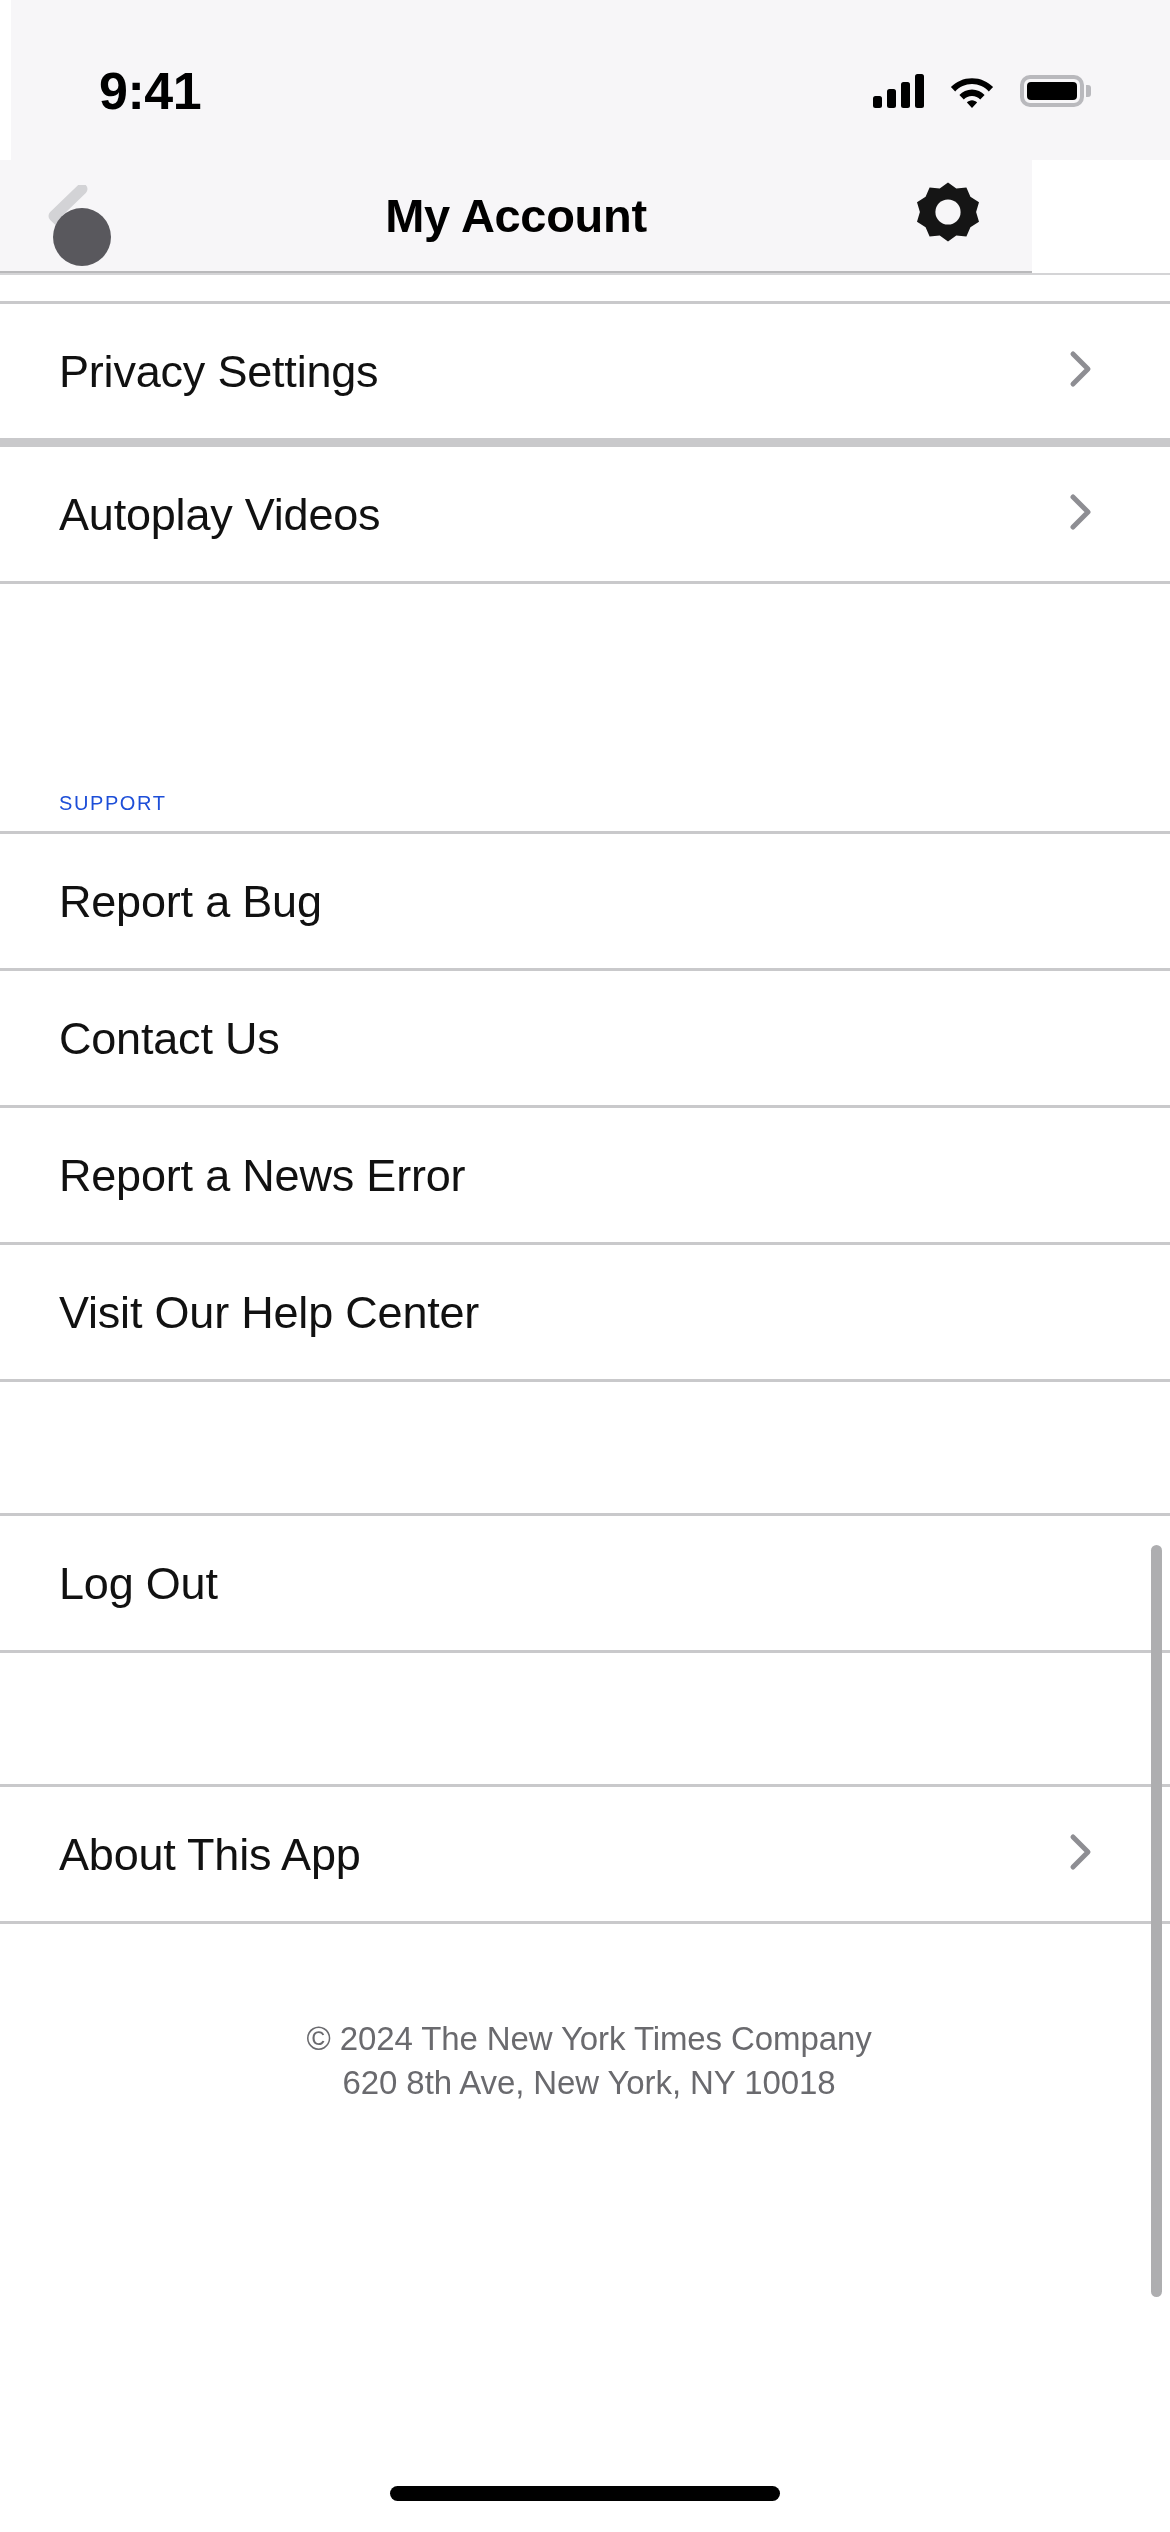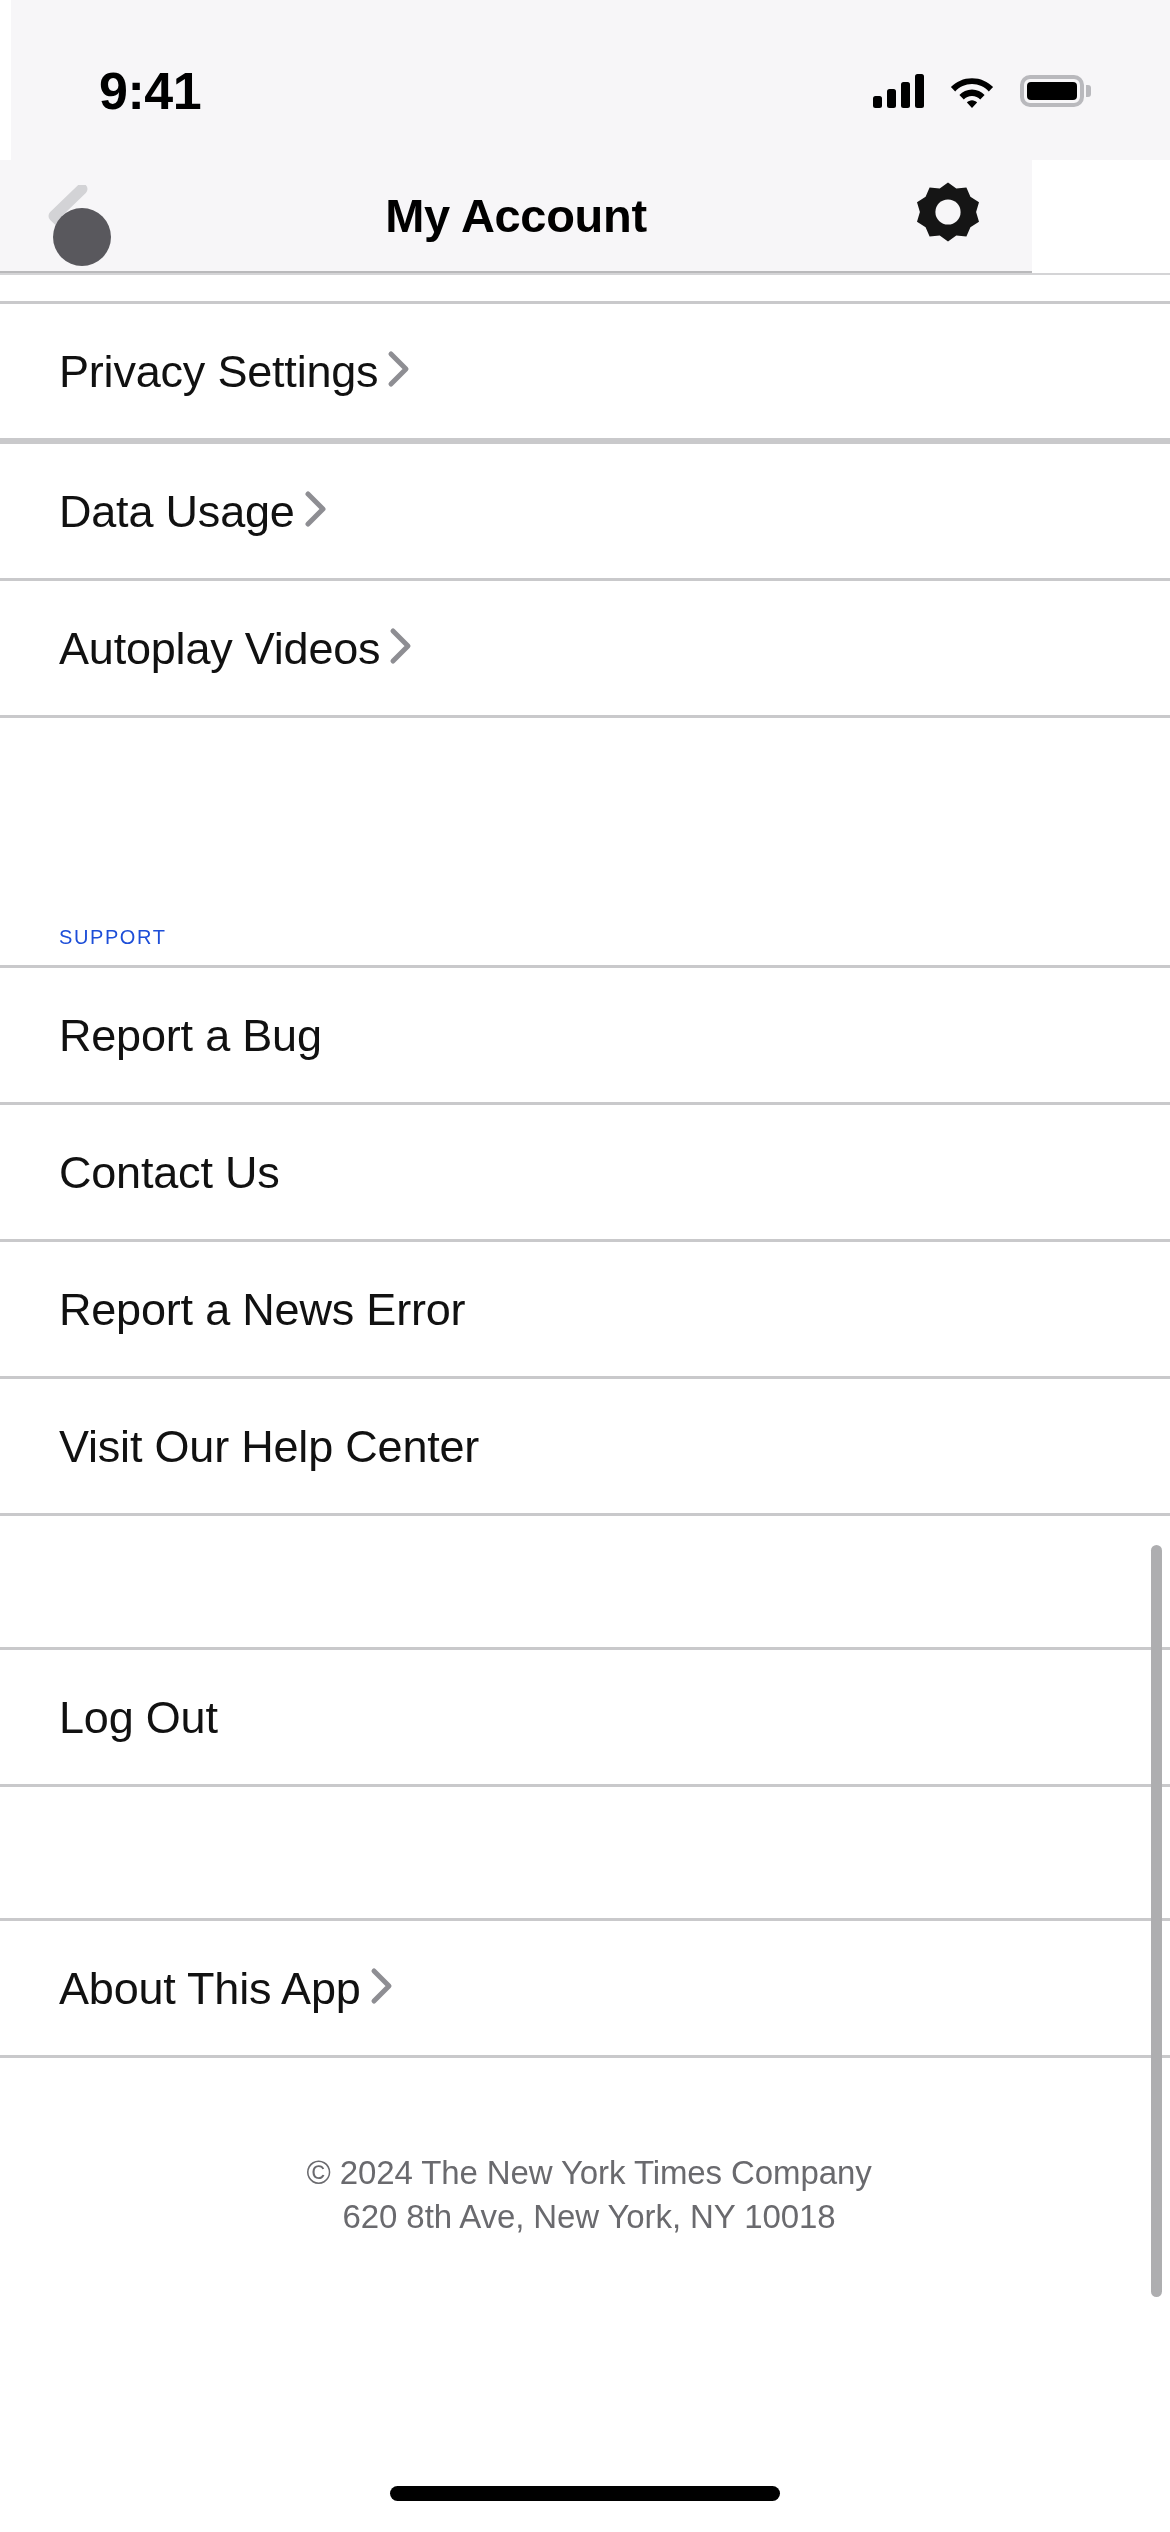--- a/index.html
+++ b/index.html
@@ -72,21 +72,21 @@
   
   .list-scroll {
     position:absolute; top:273px; left:0; width:1170px; height:2259px;
     background:#ffffff; overflow:hidden;
   }
   .sep { height:3px; background:#c9c9cb; width:100%; }
   .sep-thin { height:2px; background:#d4d4d6; width:100%; }
 
   .row {
     position:relative; width:100%; height:134px;
-    display:flex; align-items:center; 
+    display:flex; align-items:center; justify-content:space-between;
     padding:0 48px 0 59px; background:#fff;
   }
   .row-label {
     font-size:45px; color:#111; letter-spacing:-0.2px; line-height:1;
   }
   .row-spacer { height:131px; background:#fff; }
 
   .chev { width:40px; height:40px; flex:none; margin-right:22px; }
 
   .section-gap { height:155px; background:#fff; }
@@ -184,28 +184,20 @@
       <span>
         <svg class="chev" viewBox="0 0 40 40" xmlns="http://www.w3.org/2000/svg">
           <path d="M13 5 L28 20 L13 35" fill="none" stroke="#8e8e93" stroke-width="5" stroke-linecap="round" stroke-linejoin="round"></path>
         </svg>
       </span>
     </div>
     <div class="sep"></div>
 
     <div class="sep"></div>
 
-    <div class="row">
-      <span class="row-label">Data Usage</span>
-      <span>
-        <svg class="chev" viewBox="0 0 40 40" xmlns="http://www.w3.org/2000/svg">
-          <path d="M13 5 L28 20 L13 35" fill="none" stroke="#8e8e93" stroke-width="5" stroke-linecap="round" stroke-linejoin="round"></path>
-        </svg>
-      </span>
-    </div>
     <div class="sep"></div>
 
     <div class="row">
       <span class="row-label">Autoplay Videos</span>
       <span>
         <svg class="chev" viewBox="0 0 40 40" xmlns="http://www.w3.org/2000/svg">
           <path d="M13 5 L28 20 L13 35" fill="none" stroke="#8e8e93" stroke-width="5" stroke-linecap="round" stroke-linejoin="round"></path>
         </svg>
       </span>
     </div>

